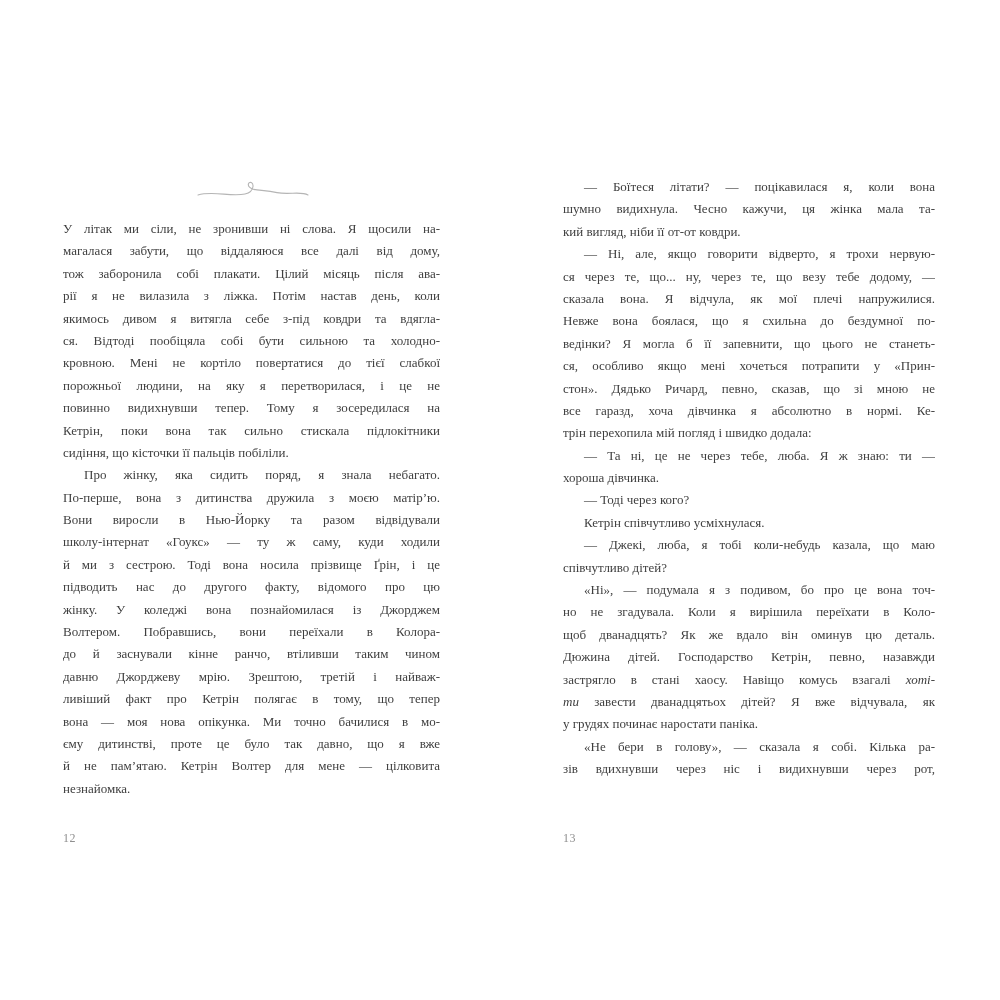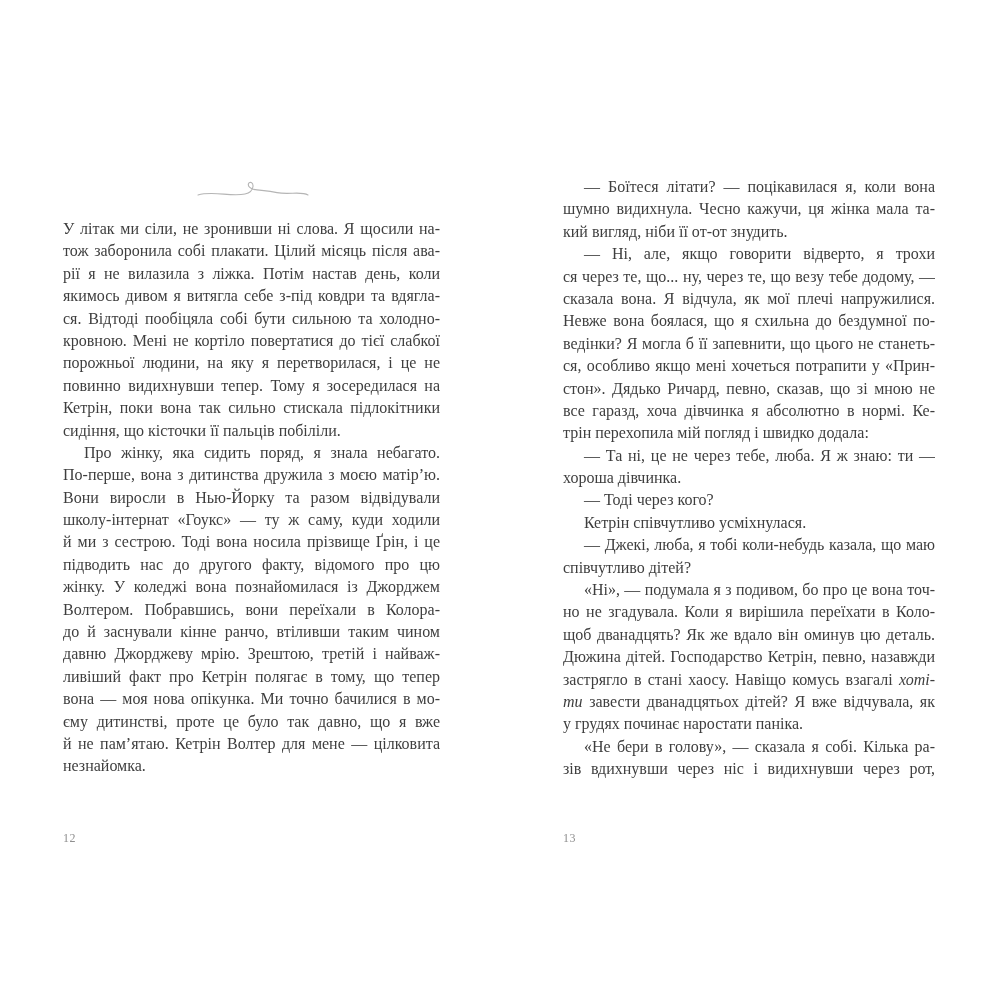--- a/index.html
+++ b/index.html
@@ -24,21 +24,21 @@
     height:24px;
     padding-top:4px;
     margin-bottom:16px;
     text-align:center;
   }
   .ornament svg{display:inline-block;vertical-align:top;}
   .text-block{width:100%;}
   .line{
     height:22.4px;
     line-height:22.4px;
-    font-size:16px;
+    font-size:13px;
     overflow:hidden;
     text-align:left;
   }
   .line.just{
     text-align:justify;
     text-align-last:justify;
   }
   .line.ind{text-indent:21px;}
   .line i{font-style:italic;}
   .pagenum{
@@ -58,20 +58,21 @@
 <div class="spread">
 
   <div class="page left">
     <div class="ornament">
       <svg width="118" height="24" viewBox="0 0 118 24" fill="none" aria-hidden="true">
         <path d="M5 17 C20 12.6 38 19 52 16 C57 15 59.5 12.5 60 8.5 C60.4 4.5 56.6 3 55.5 5.8 C54.6 8.2 57.2 10.6 61 11.4 C66 12.4 74 12.6 84 14.6 C96 17 108 12.8 115 17" stroke="var(--ornament-color)" stroke-width="1.1" stroke-linecap="round"></path>
       </svg>
     </div>
     <div class="text-block" id="left-paragraphs">
         <div class="line just">У літак ми сіли, не зронивши ні слова. Я щосили на-</div>
+        <div class="line just">магалася забути, що віддаляюся все далі від дому,</div>
         <div class="line just">тож заборонила собі плакати. Цілий місяць після ава-</div>
         <div class="line just">рії я не вилазила з ліжка. Потім настав день, коли</div>
         <div class="line just">якимось дивом я витягла себе з-під ковдри та вдягла-</div>
         <div class="line just">ся. Відтоді пообіцяла собі бути сильною та холодно-</div>
         <div class="line just">кровною. Мені не кортіло повертатися до тієї слабкої</div>
         <div class="line just">порожньої людини, на яку я перетворилася, і це не</div>
         <div class="line just">повинно видихнувши тепер. Тому я зосередилася на</div>
         <div class="line just">Кетрін, поки вона так сильно стискала підлокітники</div>
         <div class="line">сидіння, що кісточки її пальців побіліли.</div>
         <div class="line ind just">Про жінку, яка сидить поряд, я знала небагато.</div>
@@ -90,21 +91,21 @@
         <div class="line just">й не пам’ятаю. Кетрін Волтер для мене — цілковита</div>
         <div class="line">незнайомка.</div>
       </div>
     <div class="pagenum">12</div>
   </div>
 
   <div class="page right">
     <div class="text-block" id="right-paragraphs">
         <div class="line ind just">— Боїтеся літати? — поцікавилася я, коли вона</div>
         <div class="line just">шумно видихнула. Чесно кажучи, ця жінка мала та-</div>
-        <div class="line">кий вигляд, ніби її от-от знудить.</div>
+        <div class="line">кий вигляд, ніби її от-от ковдри.</div>
         <div class="line ind just">— Ні, але, якщо говорити відверто, я трохи нервую-</div>
         <div class="line just">ся через те, що... ну, через те, що везу тебе додому, —</div>
         <div class="line just">сказала вона. Я відчула, як мої плечі напружилися.</div>
         <div class="line just">Невже вона боялася, що я схильна до бездумної по-</div>
         <div class="line just">ведінки? Я могла б її запевнити, що цього не станеть-</div>
         <div class="line just">ся, особливо якщо мені хочеться потрапити у «Прин-</div>
         <div class="line just">стон». Дядько Ричард, певно, сказав, що зі мною не</div>
         <div class="line just">все гаразд, хоча дівчинка я абсолютно в нормі. Ке-</div>
         <div class="line">трін перехопила мій погляд і швидко додала:</div>
         <div class="line ind just">— Та ні, це не через тебе, люба. Я ж знаю: ти —</div>

